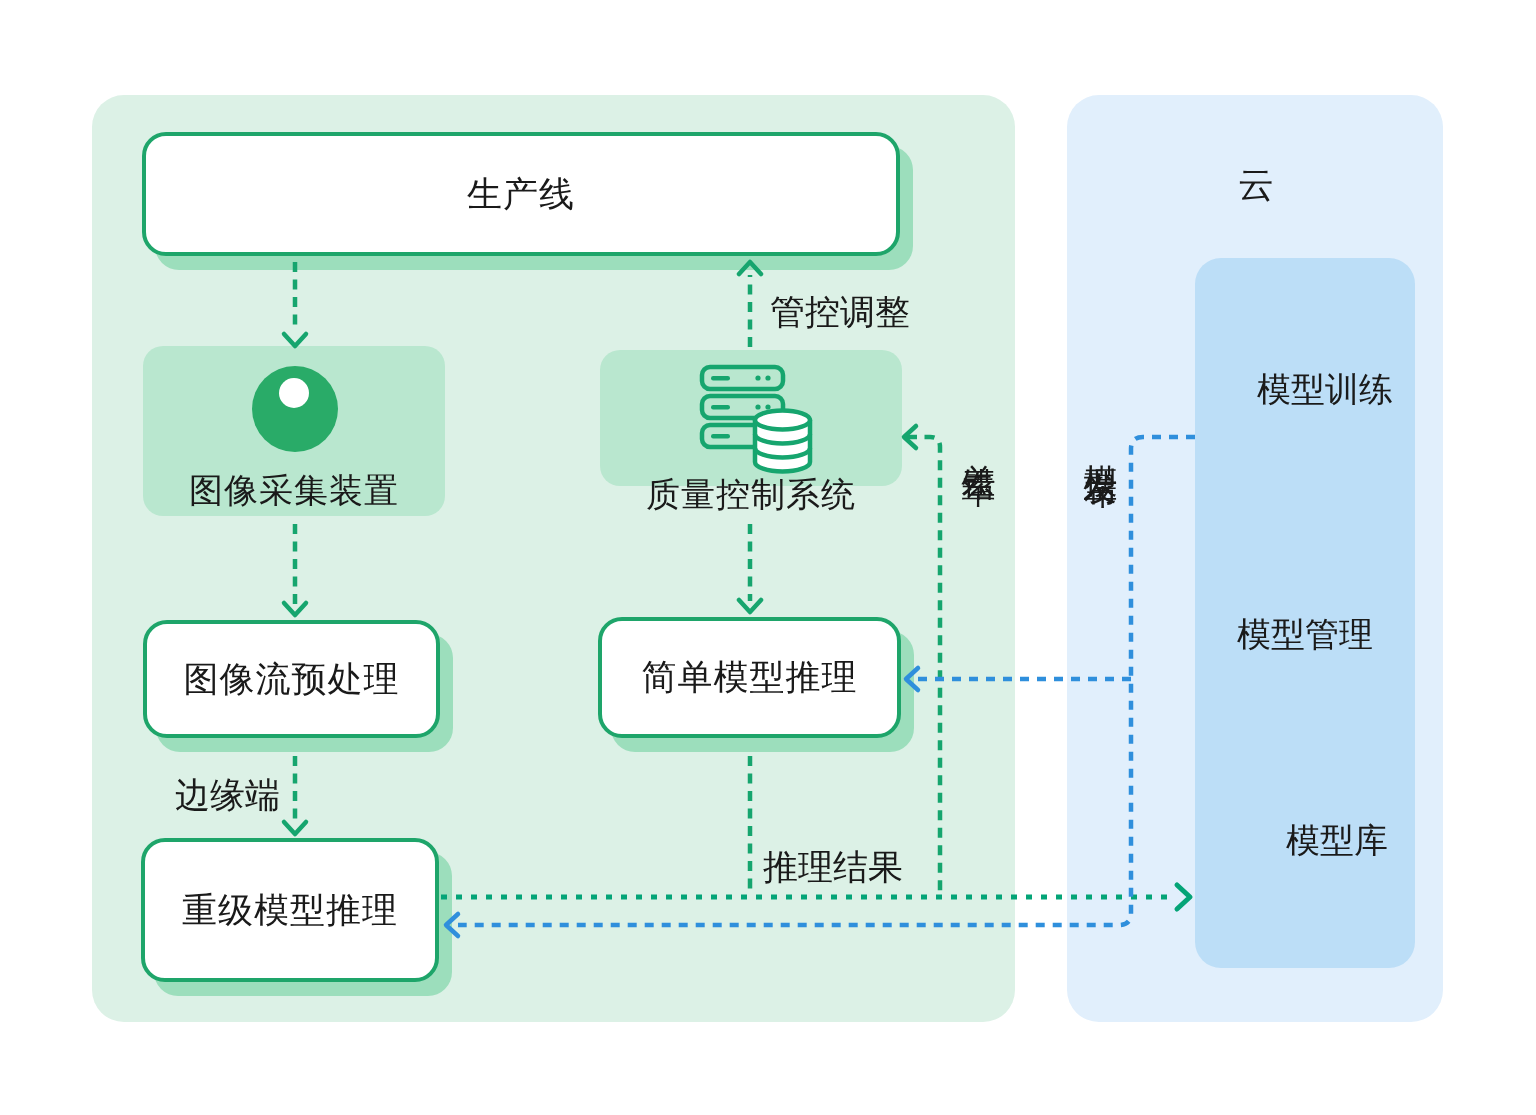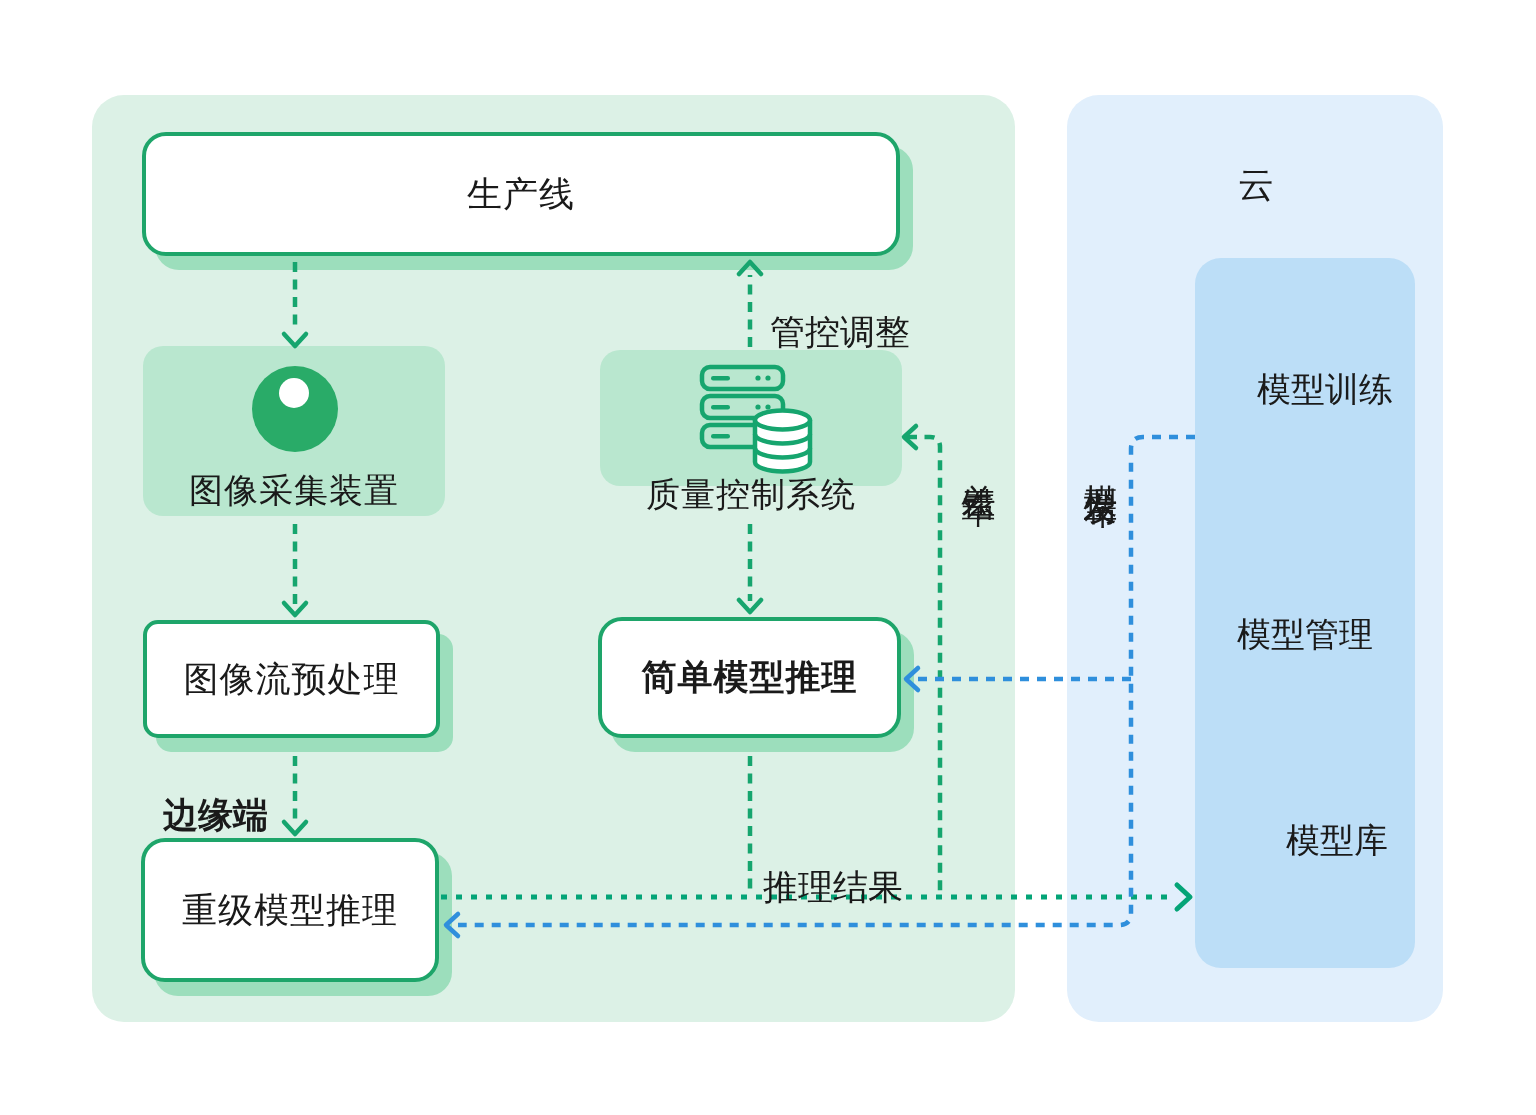--- a/index.html
+++ b/index.html
@@ -17,21 +17,21 @@
     box-shadow:13px 14px 0 #9cdebc;display:flex;align-items:center;justify-content:center;
     font-size:35px;font-weight:500;letter-spacing:1px;box-sizing:border-box;
   }
   .node-green{position:absolute;background:#b9e7cf;border-radius:20px;box-sizing:border-box;}
   .node-green .green-label{
     position:absolute;left:0;right:0;text-align:center;
     font-size:34px;font-weight:500;letter-spacing:1px;
   }
   .icon-svg{position:absolute;left:0;top:0;}
 
-  .free-label{position:absolute;font-size:35px;font-weight:500;white-space:nowrap;margin-top:20px;}
+  .free-label{position:absolute;font-size:35px;font-weight:500;white-space:nowrap;}
   .free-label.vertical{
     writing-mode:vertical-rl;text-orientation:upright;font-size:34px;letter-spacing:4px;white-space:normal;
   }
   .cloud-title{position:absolute;font-size:36px;font-weight:500;}
   .cloud-item{position:absolute;left:1195px;width:220px;text-align:center;font-size:34px;font-weight:500;}
 
   svg.connectors{position:absolute;left:0;top:0;z-index:5;pointer-events:none;}
   .g-dash{stroke:#16a56e;stroke-width:4.5;fill:none;stroke-dasharray:10 7.5;}
   .g-dot{stroke:#04a477;stroke-width:5;fill:none;stroke-dasharray:6 9;}
   .b-dash{stroke:#2f8fdc;stroke-width:4.5;fill:none;stroke-dasharray:9 8;}
@@ -87,35 +87,35 @@
       <g stroke="#16a56e" stroke-width="4.5">
         <path d="M155,70 V112 a27.5,9.5 0 0 0 55,0 V70 Z" fill="#ffffff" stroke-linejoin="round"></path>
         <path d="M155,84 a27.5,9.5 0 0 0 55,0" fill="none"></path>
         <path d="M155,98 a27.5,9.5 0 0 0 55,0" fill="none"></path>
         <ellipse cx="182.5" cy="70" rx="27.5" ry="9.5" fill="#ffffff"></ellipse>
       </g>
     </svg>
     <div class="green-label" style="top:122px;">质量控制系统</div>
   </div>
 
-  <div class="node-white" style="left:143px;top:620px;width:297px;height:118px;border-radius:15px;">
+  <div class="node-white" style="left:143px;top:620px;width:297px;height:118px;">
     <span>图像流预处理</span>
   </div>
 
-  <div class="node-white" style="left:598px;top:617px;width:303px;height:121px;font-weight:bold;">
+  <div class="node-white" style="left:598px;top:617px;width:303px;height:121px;">
     <span>简单模型推理</span>
   </div>
 
   <div class="node-white" style="left:141px;top:838px;width:298px;height:144px;">
     <span>重级模型推理</span>
   </div>
 
   <div class="free-label z6" style="left:770px;top:289px;">管控调整</div>
   <div class="free-label vertical z6" style="left:956px;top:437px;">差错率</div>
-  <div class="free-label z6" style="left:163px;top:772px;font-weight:bold;">边缘端</div>
+  <div class="free-label z6" style="left:175px;top:772px;">边缘端</div>
   <div class="free-label z6" style="left:763px;top:844px;">推理结果</div>
 
   <svg class="connectors" width="1536" height="1115" viewBox="0 0 1536 1115">
 
     <path class="g-dash" d="M295,262 V331"></path>
     <path class="g-head" d="M284,334 L295,346 L306,334"></path>
 
     <path class="g-dash" d="M295,524 V604"></path>
     <path class="g-head" d="M284,603 L295,615 L306,603"></path>
 

